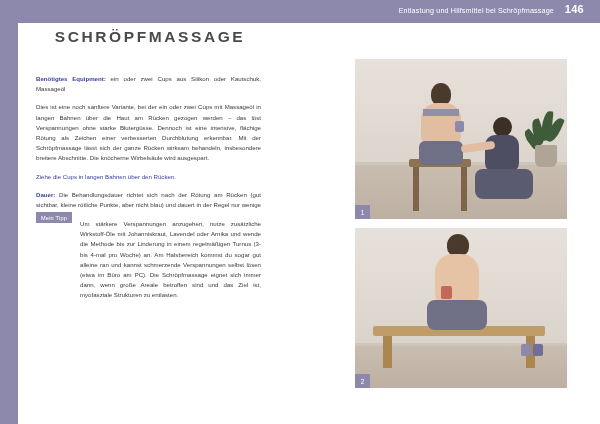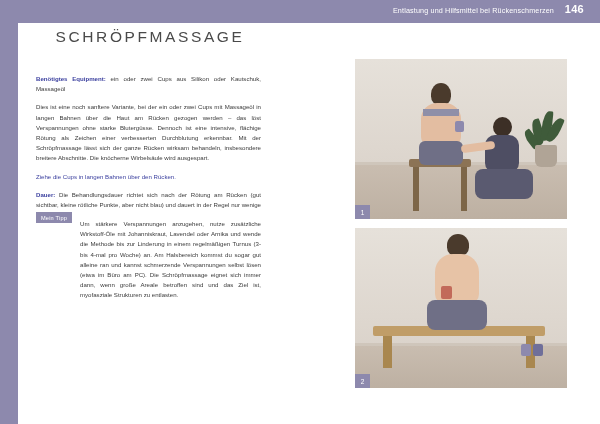--- a/index.html
+++ b/index.html
@@ -71,21 +71,21 @@
   }
   
   .chapter-title {
     position: absolute;
     left: 22px; top: 28px;
     width: 256px;
     text-align: center;
     font-size: 15.5px;
     letter-spacing: 2.6px;
     color: #4a4a4a;
-    font-weight: 400;
+    font-weight: 700;
   }
   
   .text-col {
     position: absolute;
     left: 36px; top: 74px;
     width: 225px;
     color: #3b3b3b;
     font-size: 6.1px;
     line-height: 10.2px;
     text-align: justify;
@@ -175,21 +175,21 @@
 </head>
 <body>
 
 <div class="page">
 
   <div class="spine-band"></div>
   <div class="spine-band-inner"></div>
 
   <div class="header-bar"></div>
   <div class="header-left-block"></div>
-  <div class="header-right-text">Entlastung und Hilfsmittel bei Rückenschmerzen</div>
+  <div class="header-right-text">Entlastung und Hilfsmittel bei Schröpfmassage</div>
   <div class="page-number">146</div>
 
   <div class="left-page"></div>
   <div class="right-page"></div>
 
   <div class="chapter-title">SCHRÖPFMASSAGE</div>
 
   <div class="text-col">
     <div class="para">
       <span class="lead-label">Benötigtes Equipment:</span><span> ein oder zwei Cups aus Silikon oder Kautschuk, Massageöl</span>

